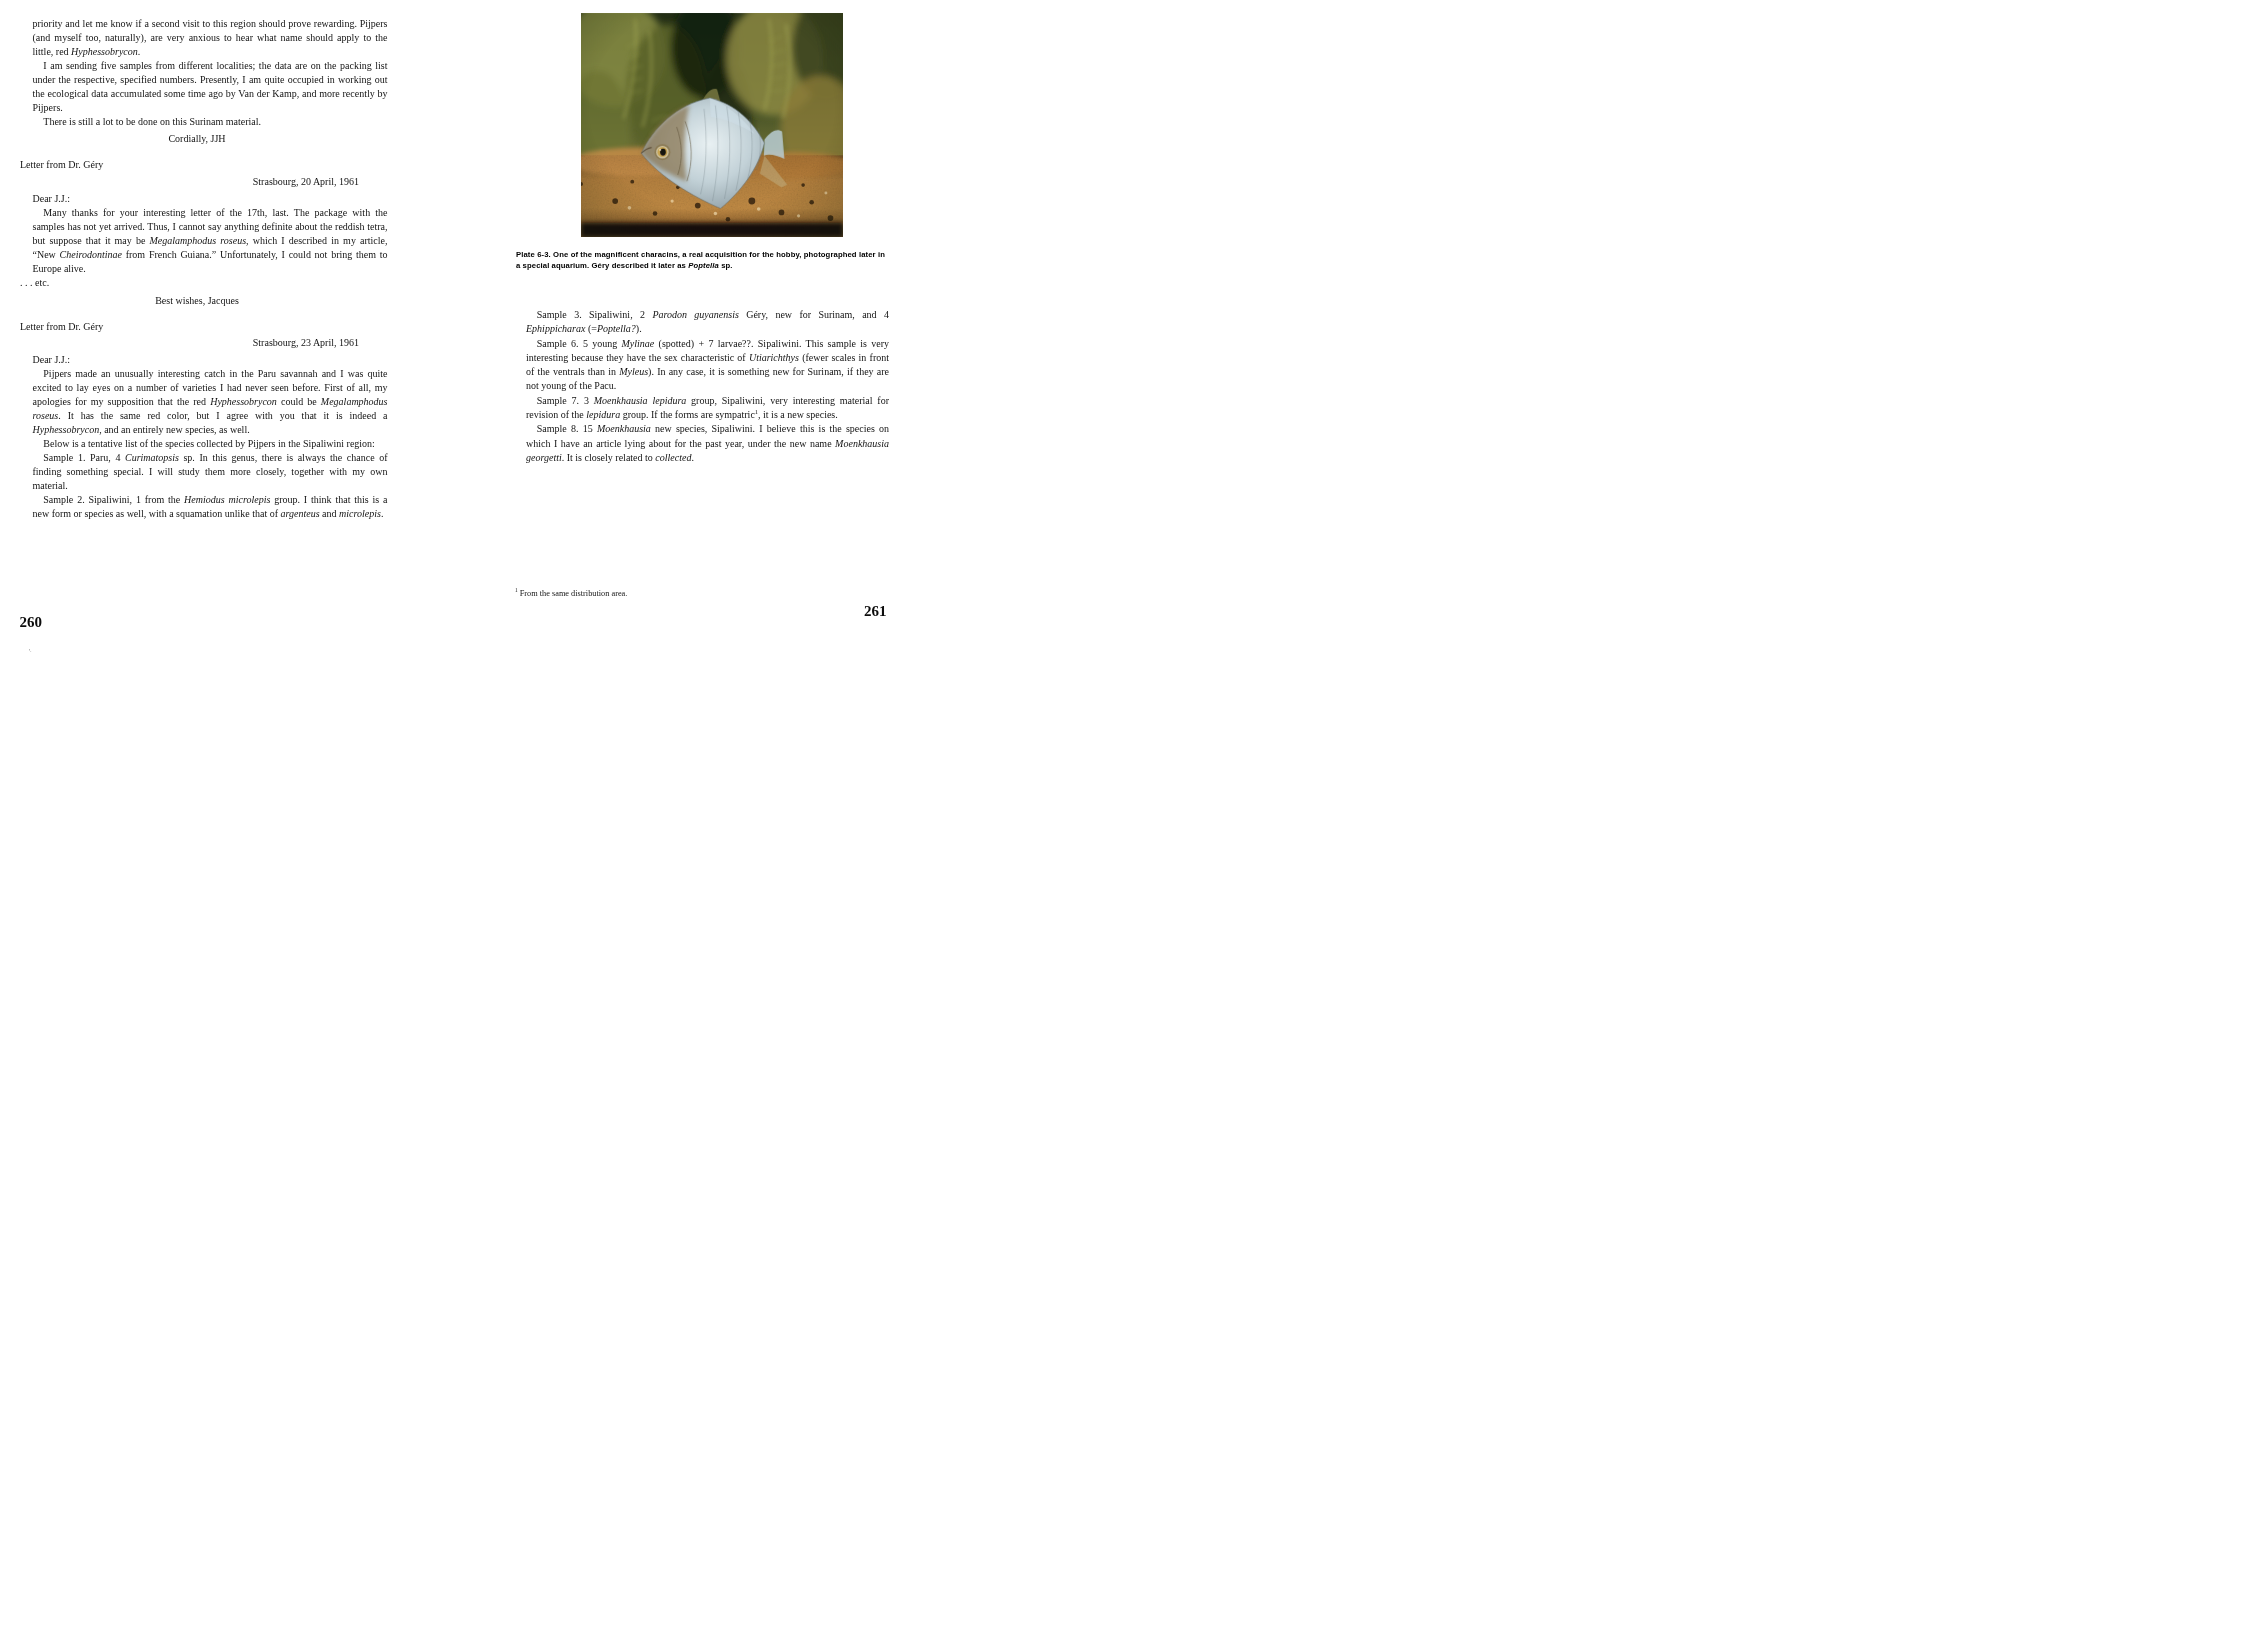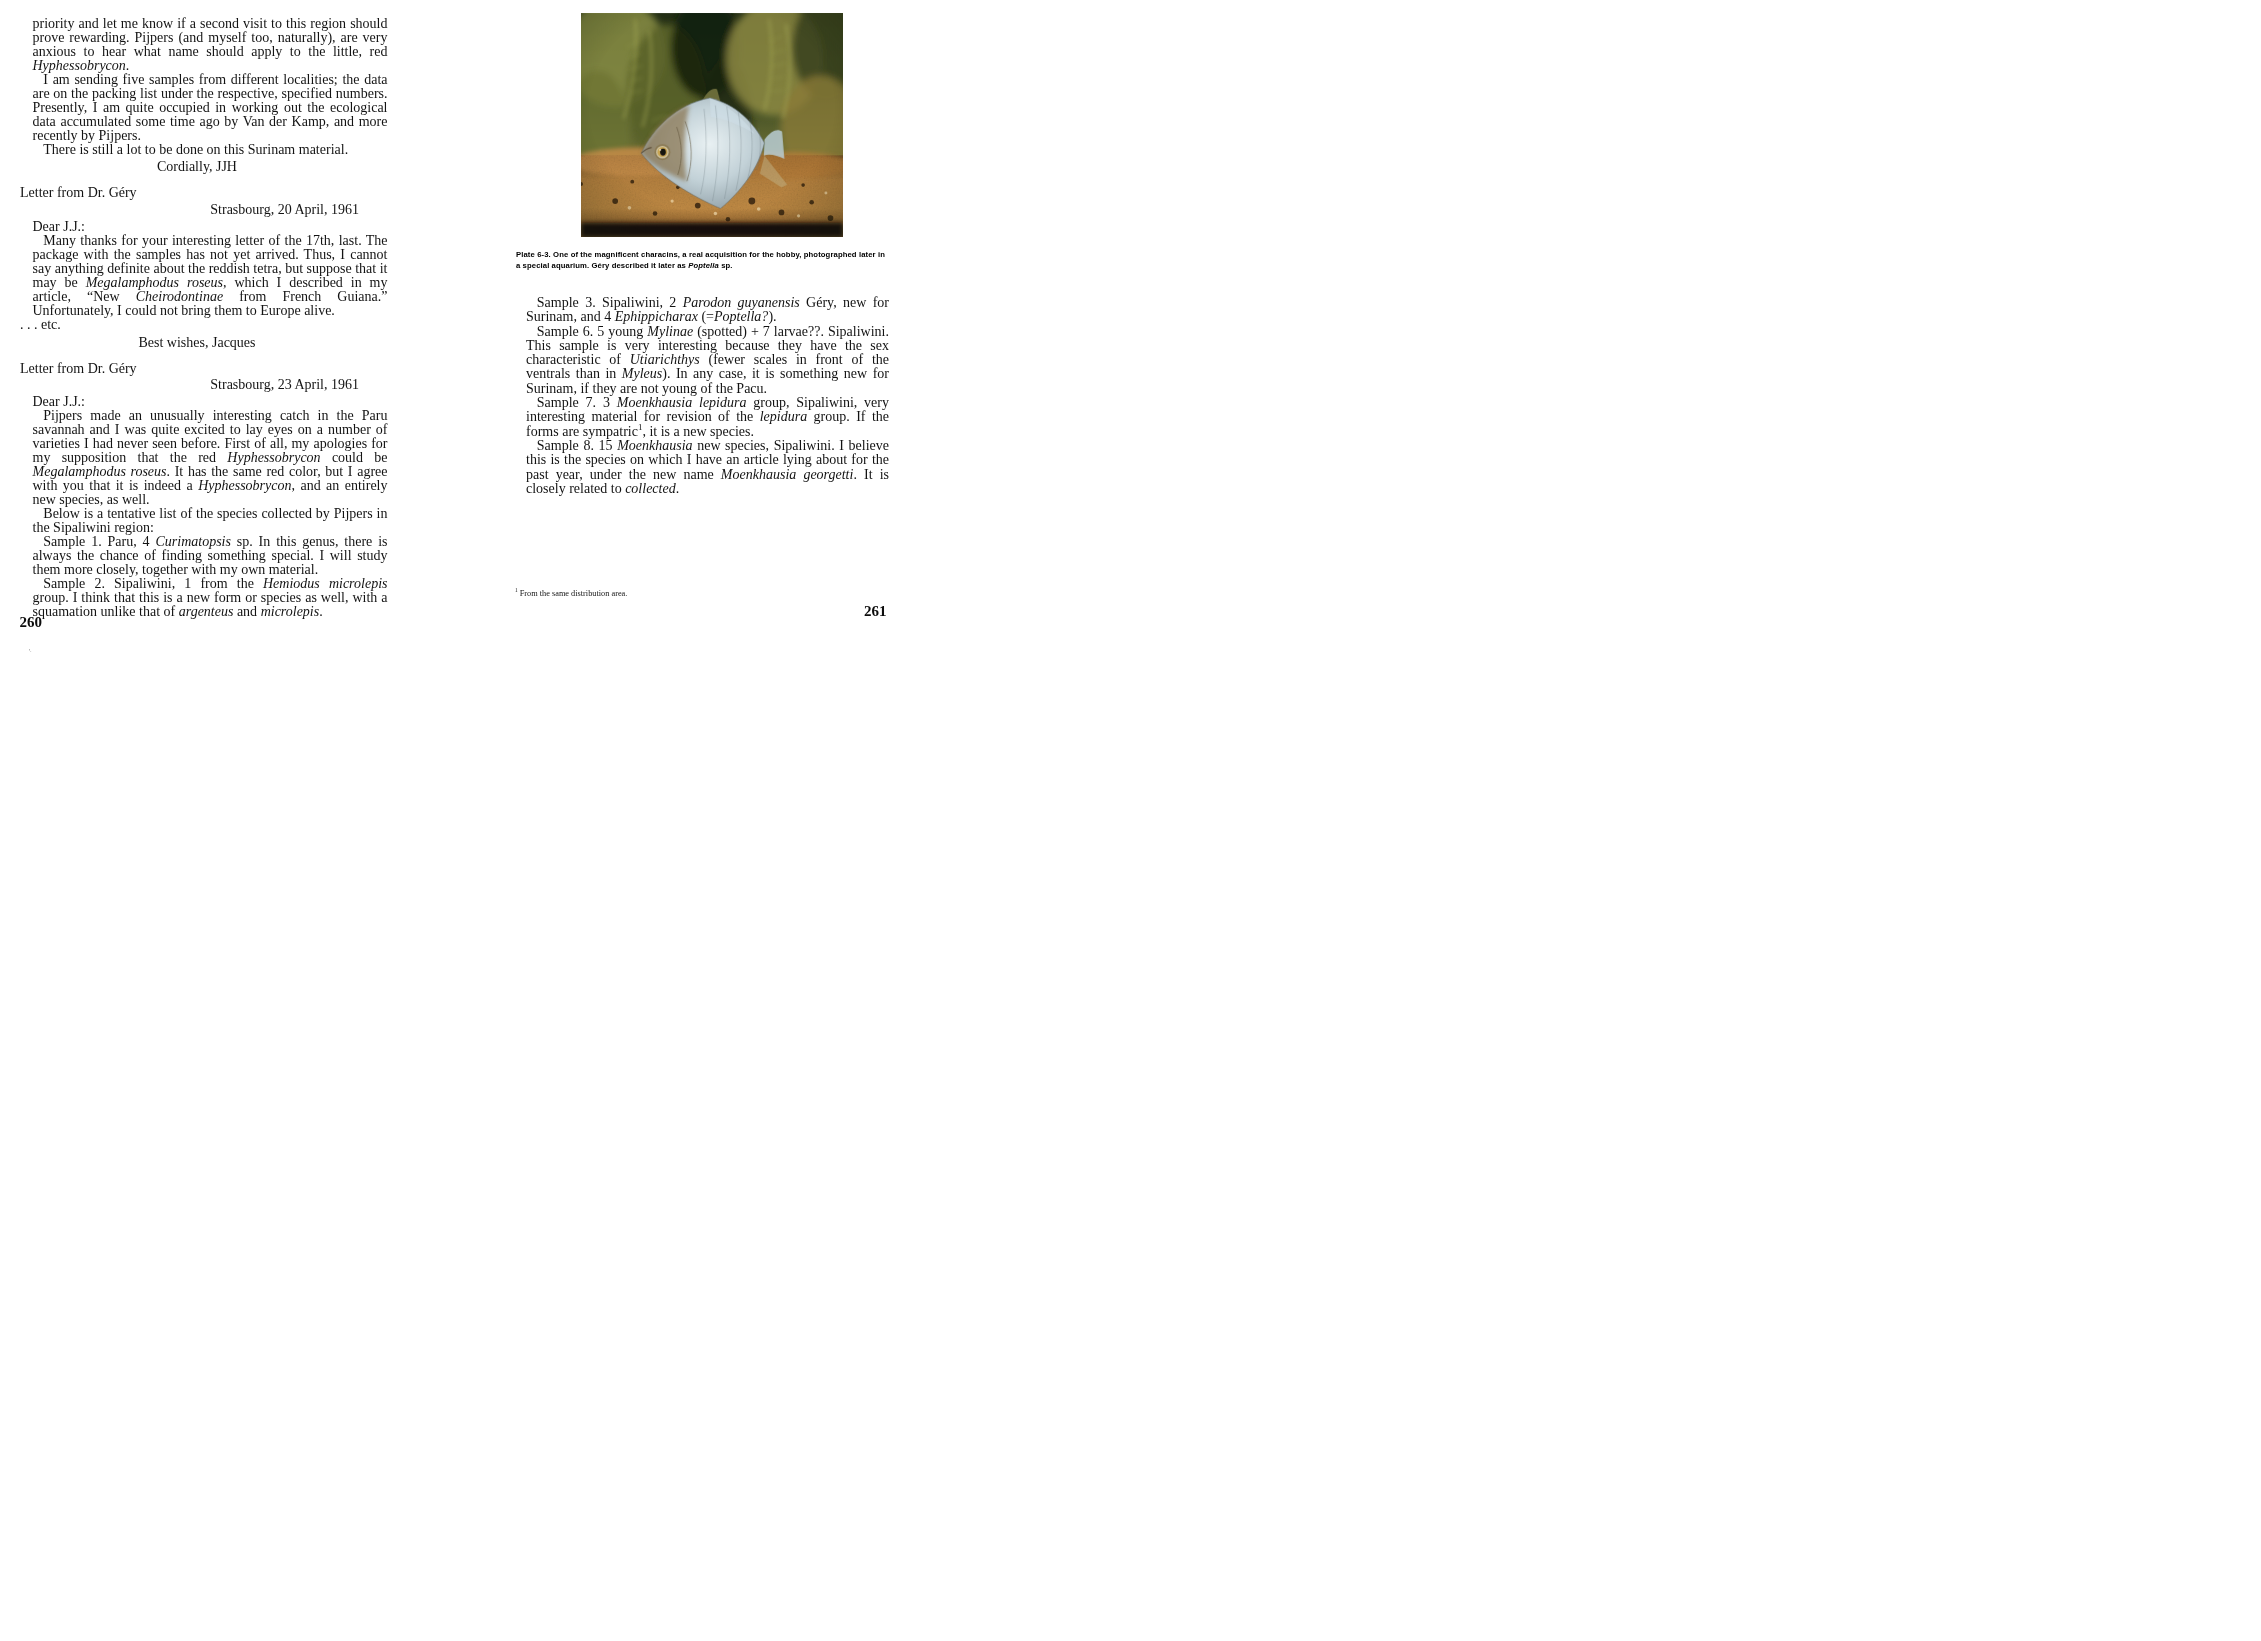--- a/index.html
+++ b/index.html
@@ -3,23 +3,23 @@
 <meta charset="utf-8">
 <style>
   html,body{margin:0;padding:0;background:#ffffff;}
   .sheet{
     position:relative;width:905px;height:657px;background:#ffffff;
     font-family:"Liberation Serif",serif;color:#131313;overflow:hidden;
   }
   
   .text-col{
     position:absolute;left:32.5px;top:17px;width:355px;
-    font-size:14px;line-height:14px;text-align:justify;
-  }
-  .text-col.right-col{left:526px;top:296px;width:363px;line-height:14.3px;}
+    font-size:10px;line-height:14px;text-align:justify;
+  }
+  .text-col.right-col{left:526px;top:308px;width:363px;line-height:14.3px;}
   .text-col p{margin:0;}
   .text-col p.indent{text-indent:10.8px;}
   .text-col p.signature{text-align:center;padding-right:26px;margin-top:3.4px;}
   .text-col p.heading{margin-left:-12.5px;margin-top:12px;text-align:left;}
   .text-col p.dateline{text-align:right;padding-right:28.5px;margin-top:2.9px;}
   .text-col p.salutation{margin-top:2.9px;text-align:left;}
   .text-col p.etc{margin-left:-12.5px;text-align:left;}
   sup{font-size:64%;line-height:0;vertical-align:super;}
   
   .plate{

